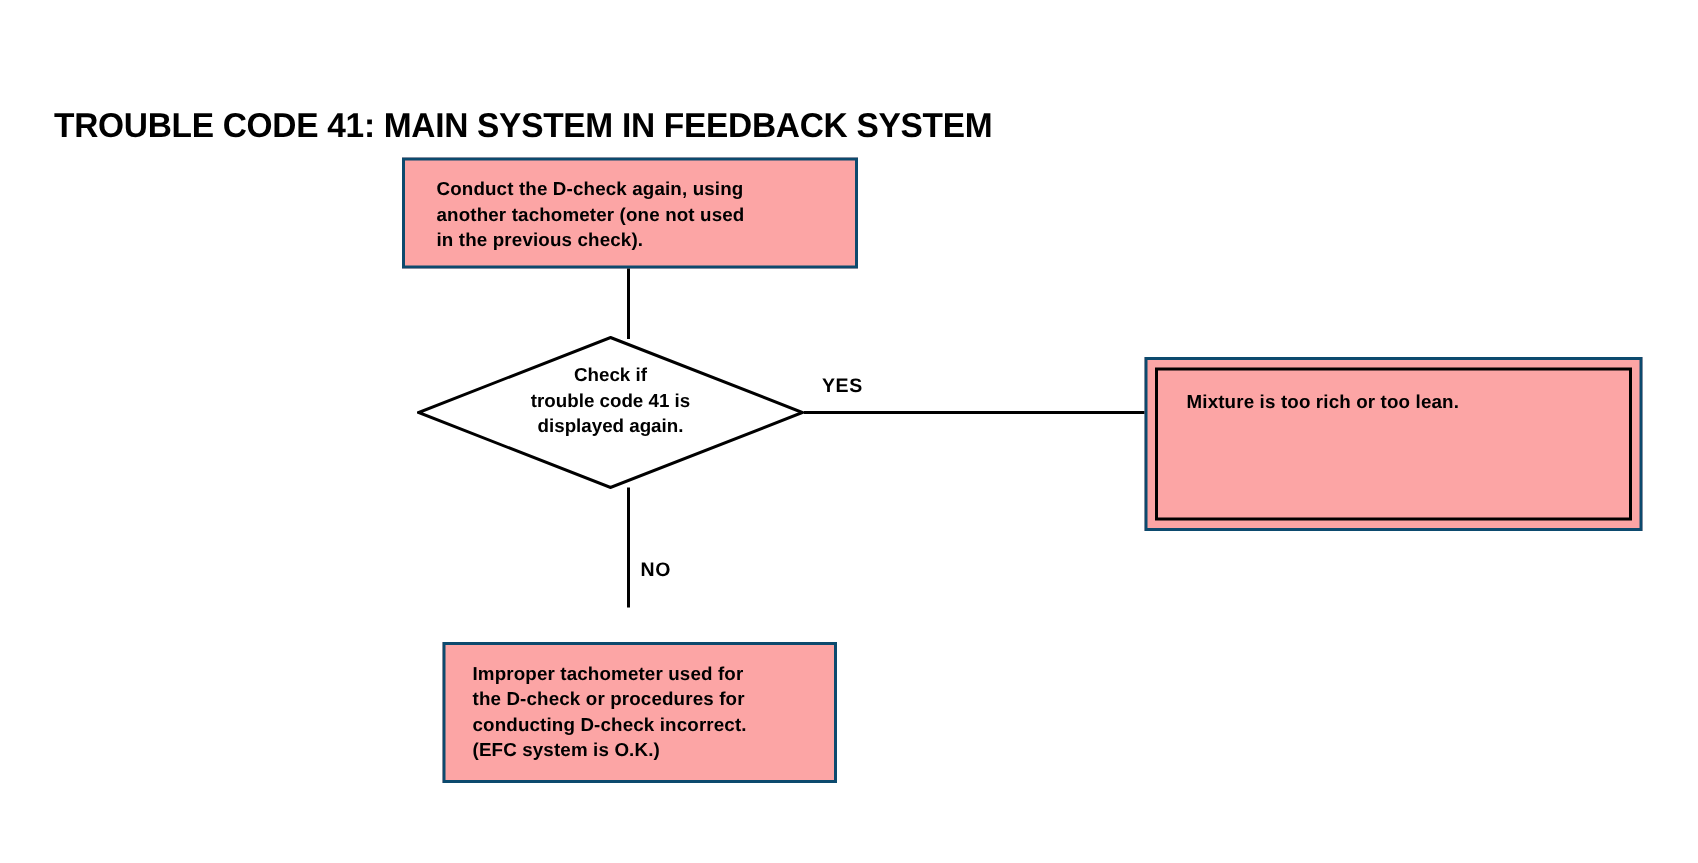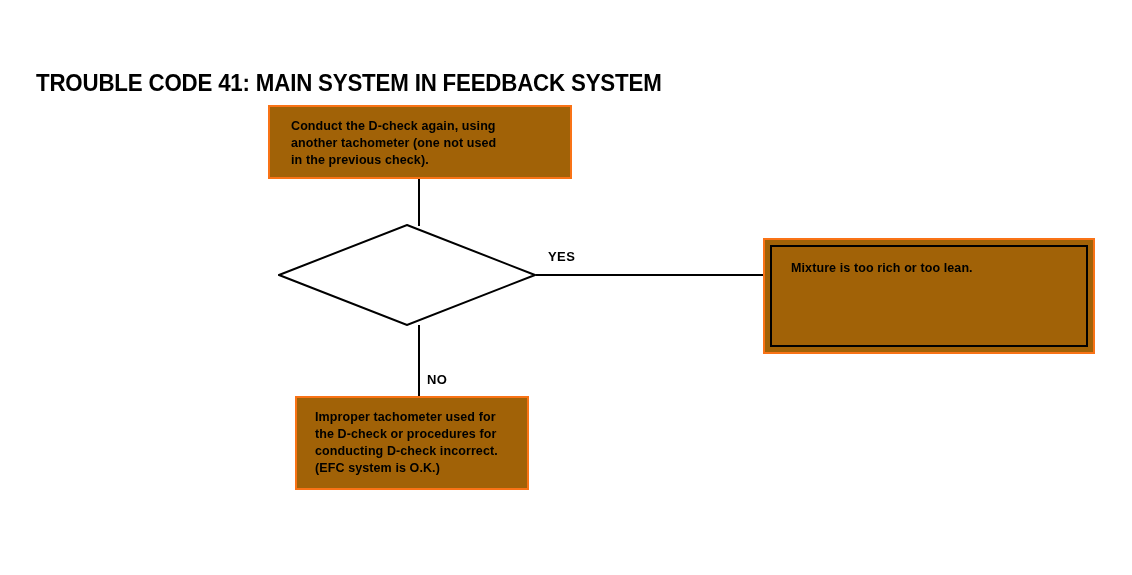--- a/index.html
+++ b/index.html
@@ -32,22 +32,22 @@
     color: #000000;
     white-space: nowrap;
     transform: scaleX(0.97);
     transform-origin: left top;
   }
 
   
   .box {
     position: absolute;
     box-sizing: border-box;
-    background: #a16207;
-    border: 2px solid #f97316;
+    background: #fca5a5;
+    border: 2px solid #0c4a6e;
   }
   .box.dbl {
     border-width: 2px;
     padding: 4px;
   }
   .box.dbl .inner-border {
     position: absolute;
     left: 5px;
     top: 5px;
     right: 5px;
@@ -123,33 +123,36 @@
 another tachometer (one not used
 in the previous check).</div>
   </div>
 
   <div class="conn-v" style="left:418px; top:179px; height:47px;"></div>
 
   <div class="diamond-wrap" style="left:278px; top:224px; width:258px; height:102px;">
     <svg class="diamond-svg" width="258" height="102" viewBox="0 0 258 102">
       <polygon points="129,1 257,51 129,101 1,51" fill="#ffffff" stroke="#000000" stroke-width="2"></polygon>
     </svg>
+    <div class="diamond-text" style="top:18px;">Check if
+trouble code 41 is
+displayed again.</div>
   </div>
 
   <div class="conn-h" style="left:536px; top:274px; width:228px;"></div>
   <div class="edge-label" style="left:548px; top:249px;">YES</div>
 
   <div class="box dbl" style="left:763px; top:238px; width:332px; height:116px;">
     <div class="inner-border"></div>
     <div class="box-text" style="left:26px; top:20px; width:280px;">Mixture is too rich or too lean.</div>
   </div>
 
   <div class="conn-v" style="left:418px; top:325px; height:80px;"></div>
   <div class="edge-label" style="left:427px; top:345px;margin-top:27px;">NO</div>
 
-  <div class="box" style="left:295px; top:396px; width:234px; height:94px;">
+  <div class="box" style="left:295px; top:428px; width:263px; height:94px;">
     <div class="box-text" style="left:18px; top:11px; width:240px;">Improper tachometer used for
 the D-check or procedures for
 conducting D-check incorrect.
 (EFC system is O.K.)</div>
   </div>
 
 </div>
 
 </body></html>

